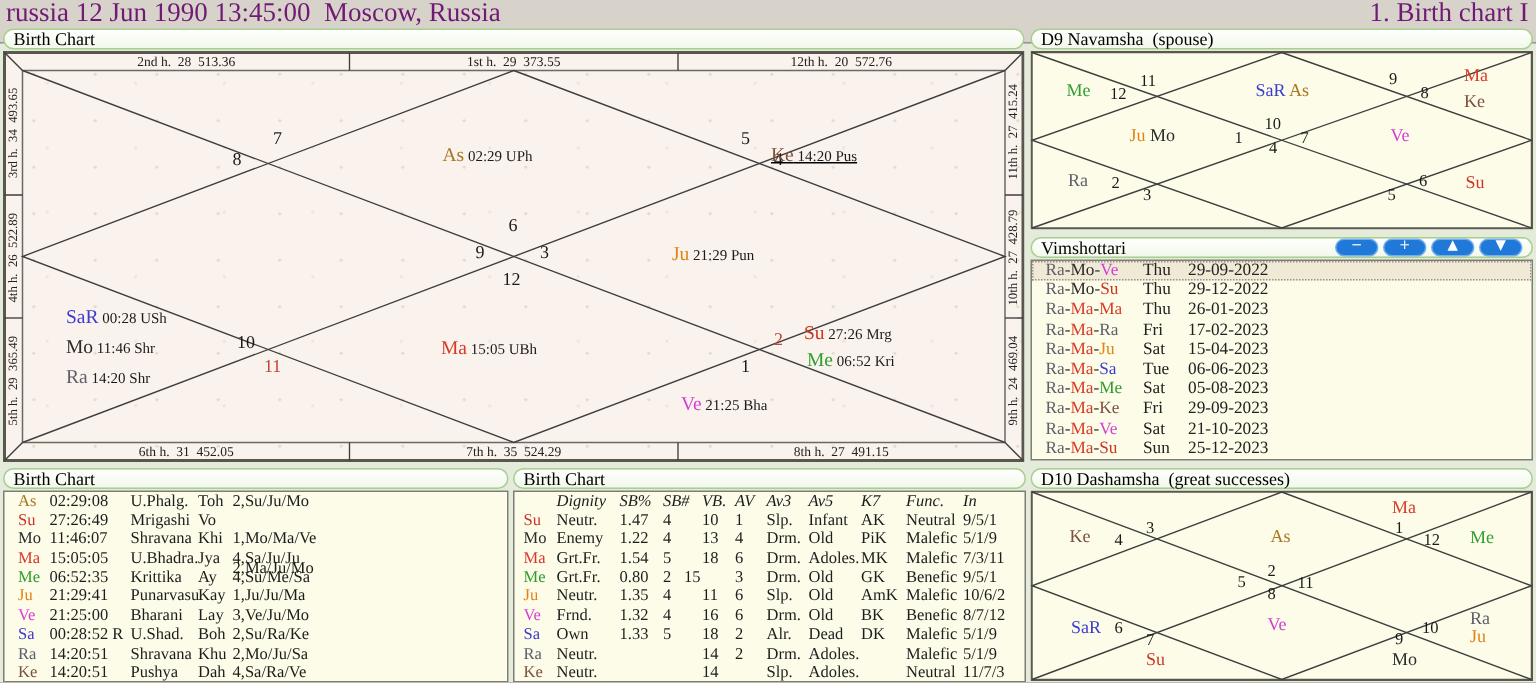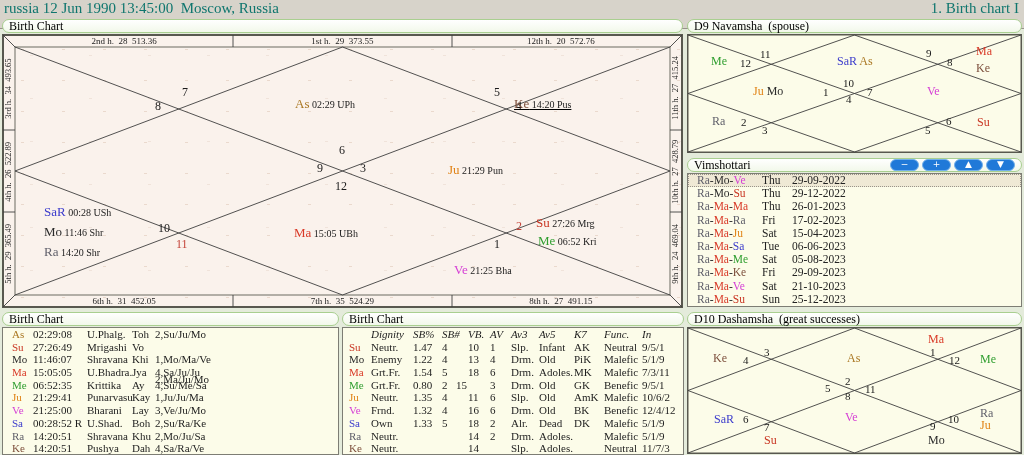--- a/index.html
+++ b/index.html
@@ -3,21 +3,21 @@
 <meta charset="utf-8">
 <style>
   * { margin:0; padding:0; box-sizing:border-box; }
   html,body { background:#9a9a92; }
   .screen { position:relative; width:1024px; height:455px; background:#e4ebdb;
             font-family:"Liberation Serif",serif; overflow:hidden; }
 
   
   .topbar { position:absolute; left:0; top:0; width:1024px; height:29px;
             background:#d7d3ca; border-bottom:1px solid #97938a;
-            font-size:15px; line-height:16px; color:#0f766e; }
+            font-size:18px; line-height:16px; color:#701a75; }
   .topbar .tleft { position:absolute; left:4px; white-space:pre; }
   .topbar .tright { position:absolute; right:5px; white-space:pre; }
 
   
   .panel { position:absolute; }
   .phead { position:relative; width:100%; height:14px; border:1px solid #a9cf90;
            border-radius:7px; background:linear-gradient(#ffffff,#f2f8ea);
            font-size:12px; color:#000; padding:0 6px; display:flex;
            align-items:center; justify-content:space-between; }
   .phead .ptitle { white-space:pre; line-height:12px; }
@@ -422,21 +422,21 @@
           <span class="tcell" style="left: 6px; color: rgb(213, 62, 213);">Ve</span>
           <span class="tcell" style="left: 28px;">Frnd.</span>
           <span class="tcell" style="left: 70px;">1.32</span>
           <span class="tcell" style="left: 99px;">4</span>
           <span class="tcell" style="left: 125px;">16</span>
           <span class="tcell" style="left: 147px;">6</span>
           <span class="tcell" style="left: 168px;">Drm.</span>
           <span class="tcell" style="left: 196px;">Old</span>
           <span class="tcell" style="left: 231px;">BK</span>
           <span class="tcell" style="left: 261px;">Benefic</span>
-          <span class="tcell" style="left: 299px;">12/4/12</span>
+          <span class="tcell" style="left: 299px;">8/7/12</span>
         </div>
         <div class="trow">
           <span class="tcell" style="left: 6px; color: rgb(59, 59, 204);">Sa</span>
           <span class="tcell" style="left: 28px;">Own</span>
           <span class="tcell" style="left: 70px;">1.33</span>
           <span class="tcell" style="left: 99px;">5</span>
           <span class="tcell" style="left: 125px;">18</span>
           <span class="tcell" style="left: 147px;">2</span>
           <span class="tcell" style="left: 168px;">Alr.</span>
           <span class="tcell" style="left: 196px;">Dead</span>

